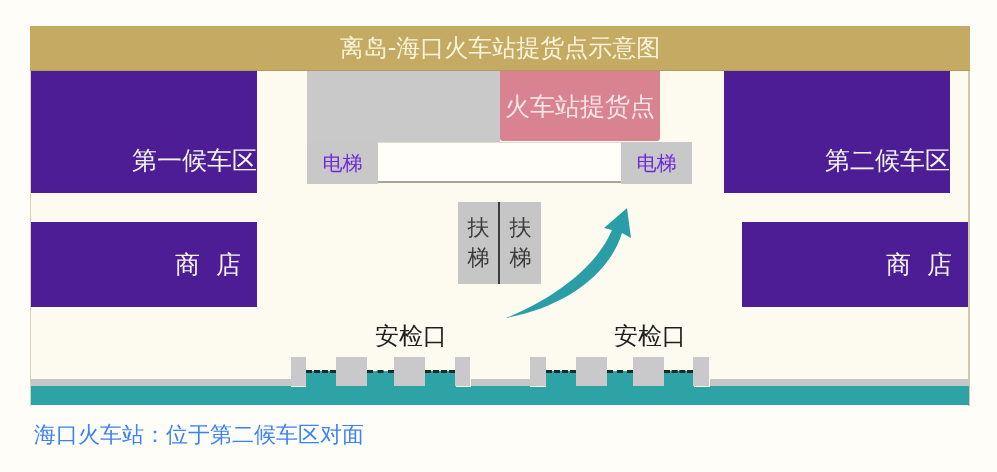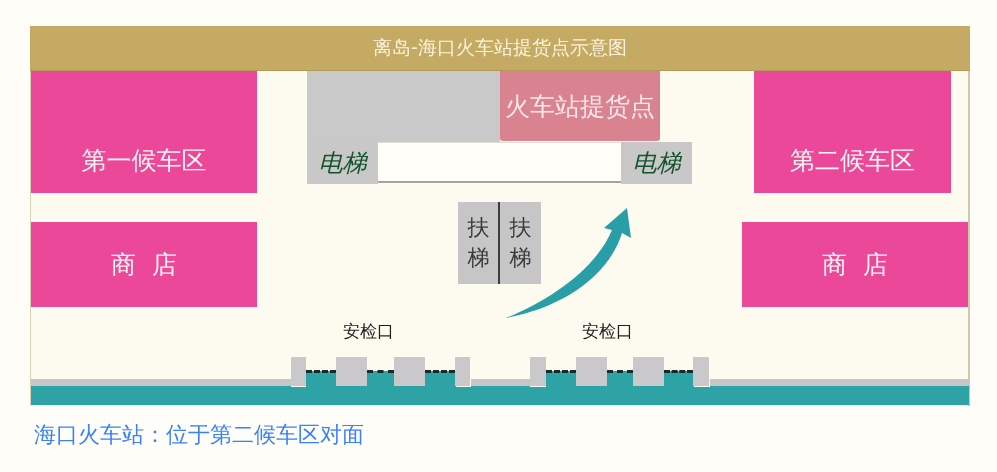--- a/index.html
+++ b/index.html
@@ -4,34 +4,34 @@
 <style>
   html, body { margin: 0; padding: 0; }
   body {
     width: 997px; height: 472px; position: relative; overflow: hidden;
     background: #fefdf8;
     font-family: "DejaVu Sans", "Liberation Sans", sans-serif;
   }
   .abs { position: absolute; box-sizing: border-box; }
   .frame { left: 30px; top: 26px; width: 940px; height: 380px; background: #fdfbef; border-left: 1px solid #d8d2b6; border-right: 2px solid #cfc8aa; }
   .title-bar { left: 30px; top: 26px; width: 940px; height: 45px; background: #c4aa62; border-bottom: 1px solid #b29a58; display: flex; align-items: center; justify-content: center; }
-  .title-bar span { color: #fbf4dc; font-size: 19px; letter-spacing: 0px; }
-  .block { background: #ec4899; display: flex; align-items: center; justify-content: center; }
+  .title-bar span { color: #fbf4dc; font-size: 24px; letter-spacing: 0px; }
+  .block { background: #4c1d95; display: flex; align-items: center; justify-content: flex-end; }
   .block span { color: #f6f6f4; font-size: 25px; }
   .block.tall span { margin-top: 56px; }
   .shop span { letter-spacing: 16px; margin-left: 16px; }
   .pink { background: #d98391; display: flex; align-items: center; justify-content: center; border-radius: 0 0 3px 3px; }
   .pink span { color: #fbe8ea; font-size: 25px; }
   .elev { background: #c9c8c9; display: flex; align-items: center; justify-content: center; }
-  .elev span { color: #14532d; font-size: 24px; font-style: italic; }
+  .elev span { color: #6d28d9; font-size: 20px; }
   .strip { background: #fffef9; border-bottom: 2px solid #a8a396; border-top: 1px solid #dedbd0; }
   .esc { background: #c7c6c7; display: flex; flex-direction: column; align-items: center; justify-content: center; }
   .esc span { color: #3a3a3a; font-size: 22px; line-height: 30px; }
   .esc-divider { background: #3d3d3d; }
-  .check-label { color: #1f1f1f; font-size: 17px; }
+  .check-label { color: #1f1f1f; font-size: 24px; margin-left: 32px; }
   .floor-line { background: #c4c7c5; }
   .teal { background: #2ea3a6; }
   .post { background: #c9c8ca; }
   .dash { border-top: 3px dashed #1a2a2a; height: 0; }
   .caption { color: #3b82f6; font-size: 22px; }
 </style>
 </head>
 <body>
 
 <div class="abs frame"></div>
@@ -40,21 +40,21 @@
   <span>离岛-海口火车站提货点示意图</span>
 </div>
 
 <div class="abs block tall" style="left:31px; top:71px; width:226px; height:122px;">
   <span>第一候车区</span>
 </div>
 <div class="abs block shop" style="left:31px; top:222px; width:226px; height:85px;">
   <span>商店</span>
 </div>
 
-<div class="abs block tall" style="left:754px; top:71px; width:197px; height:122px;">
+<div class="abs block tall" style="left:724px; top:71px; width:226px; height:122px;">
   <span>第二候车区</span>
 </div>
 <div class="abs block shop" style="left:742px; top:222px; width:226px; height:85px;">
   <span>商店</span>
 </div>
 
 <div class="abs" style="left:307px; top:71px; width:193px; height:72px; background:#c9c9c9;"></div>
 <div class="abs pink" style="left:500px; top:71px; width:160px; height:70px;">
   <span>火车站提货点</span>
 </div>

